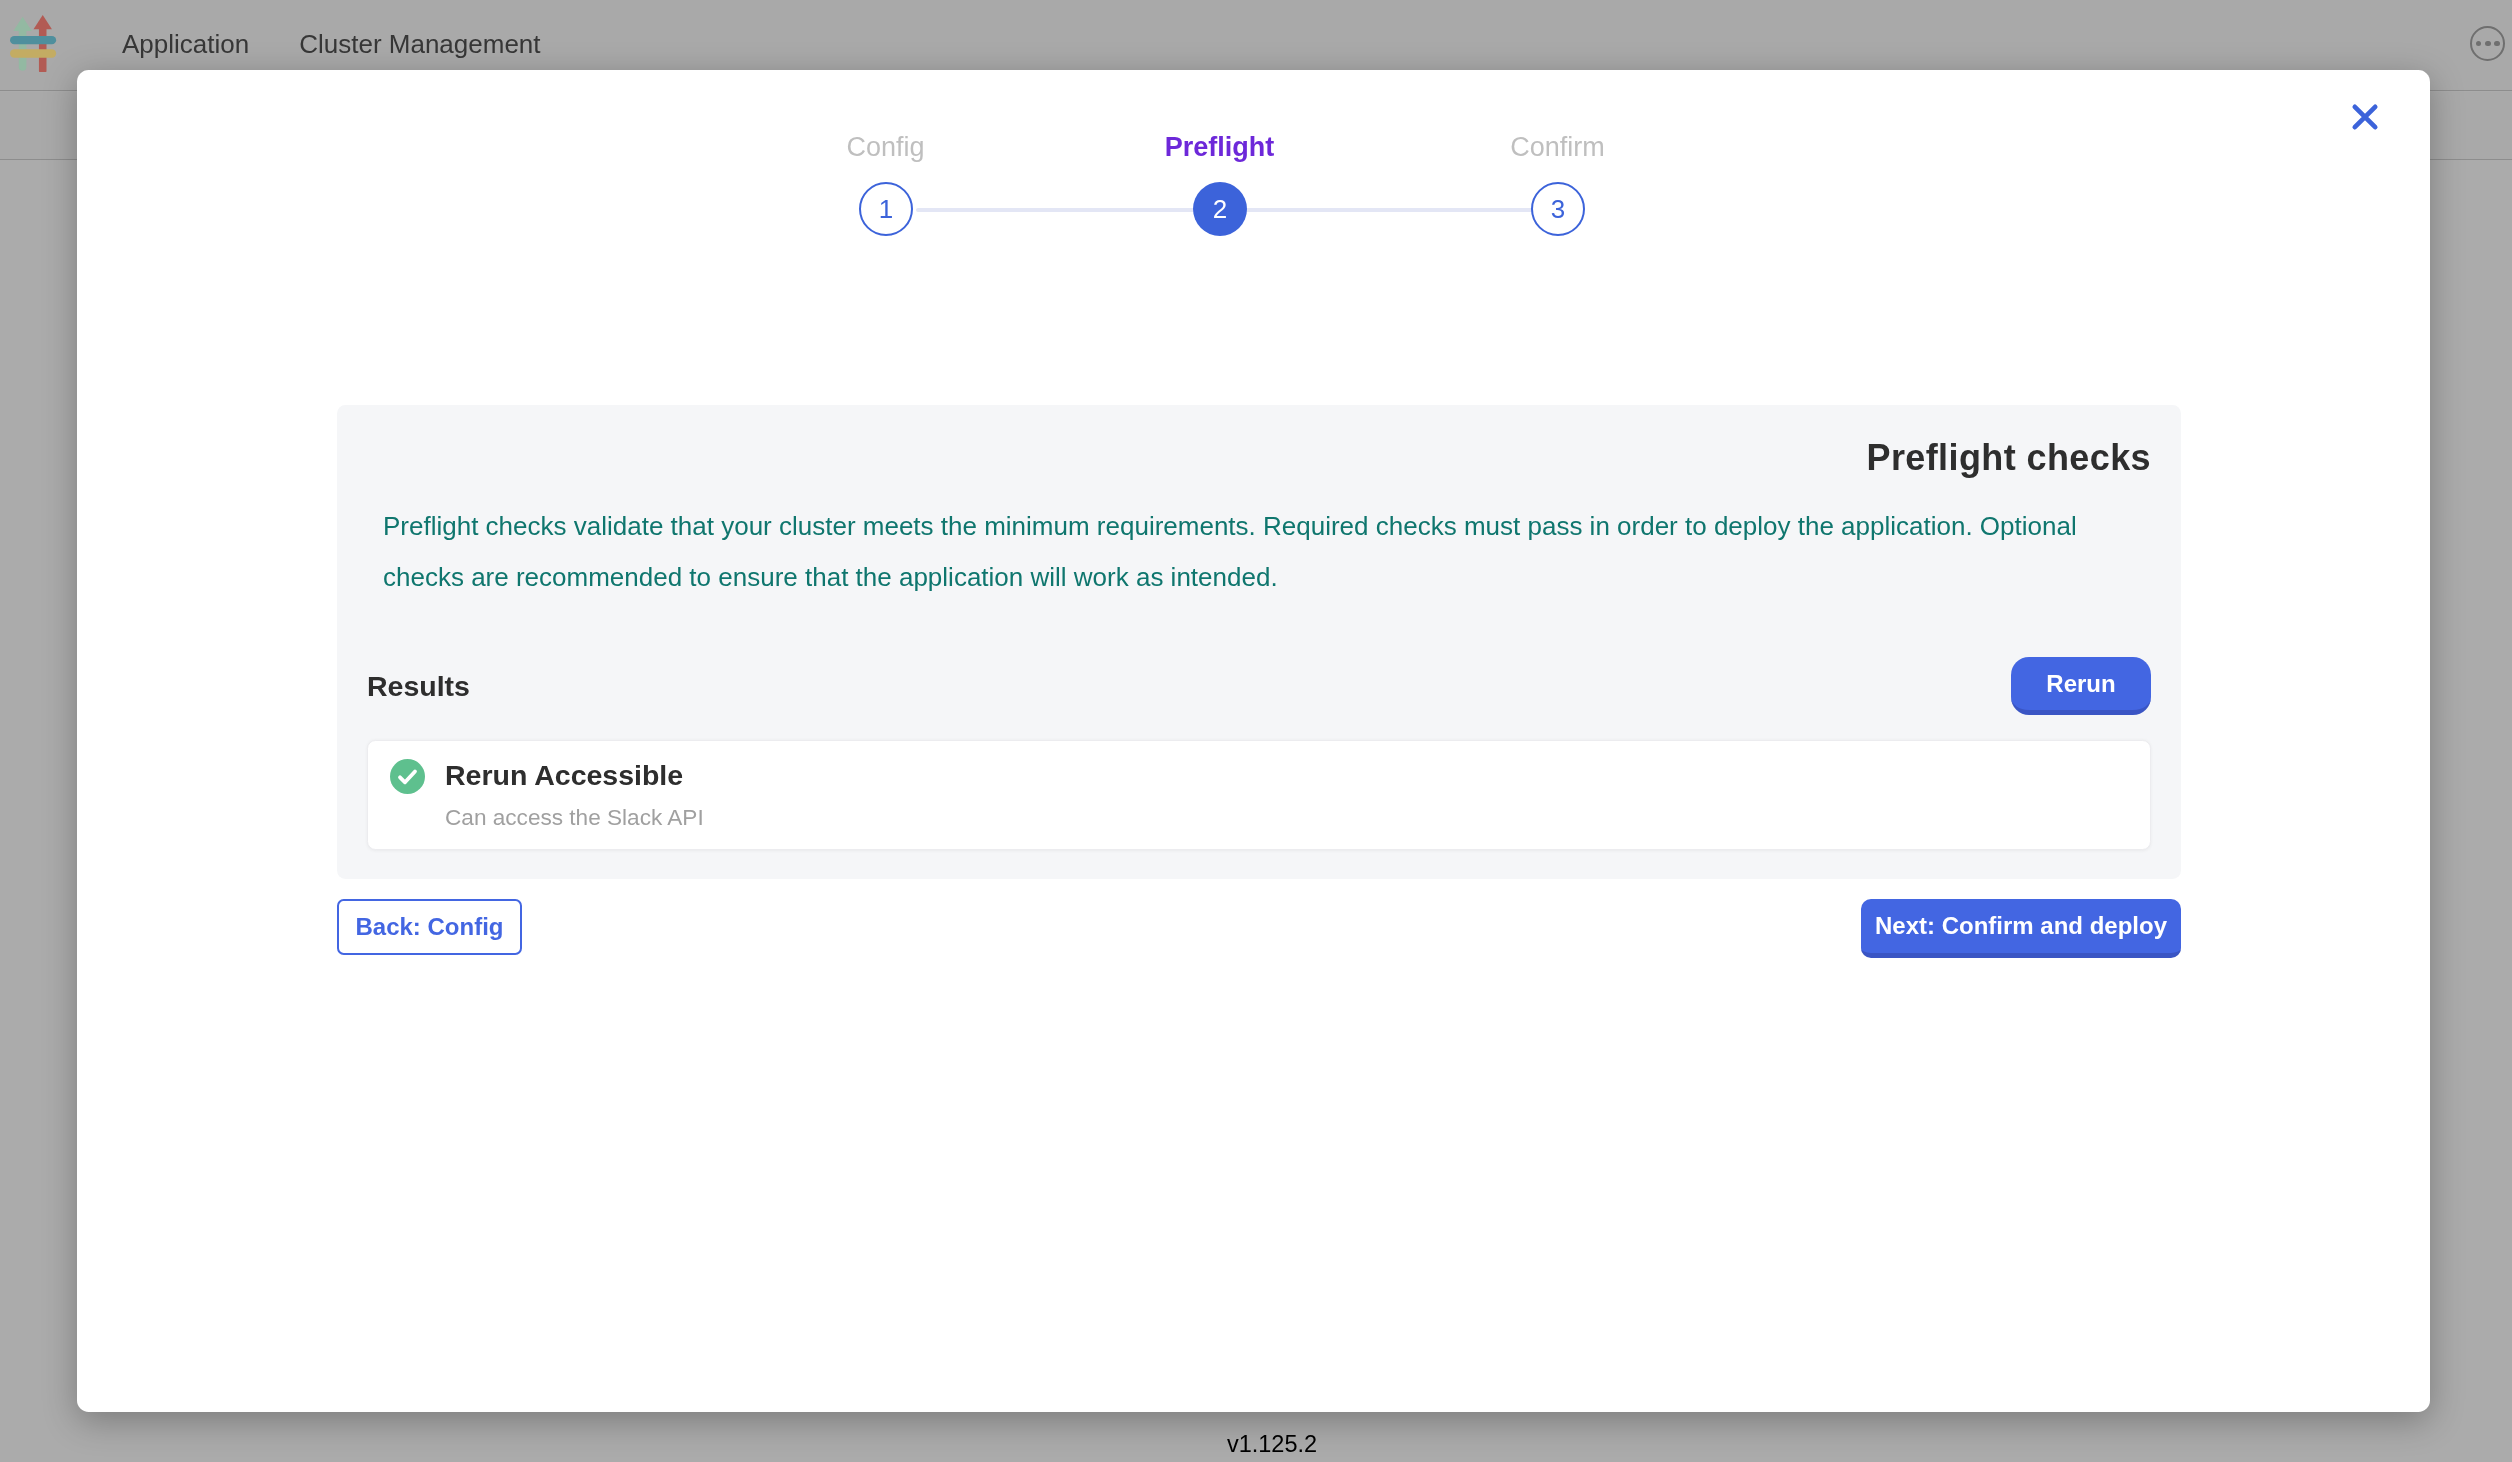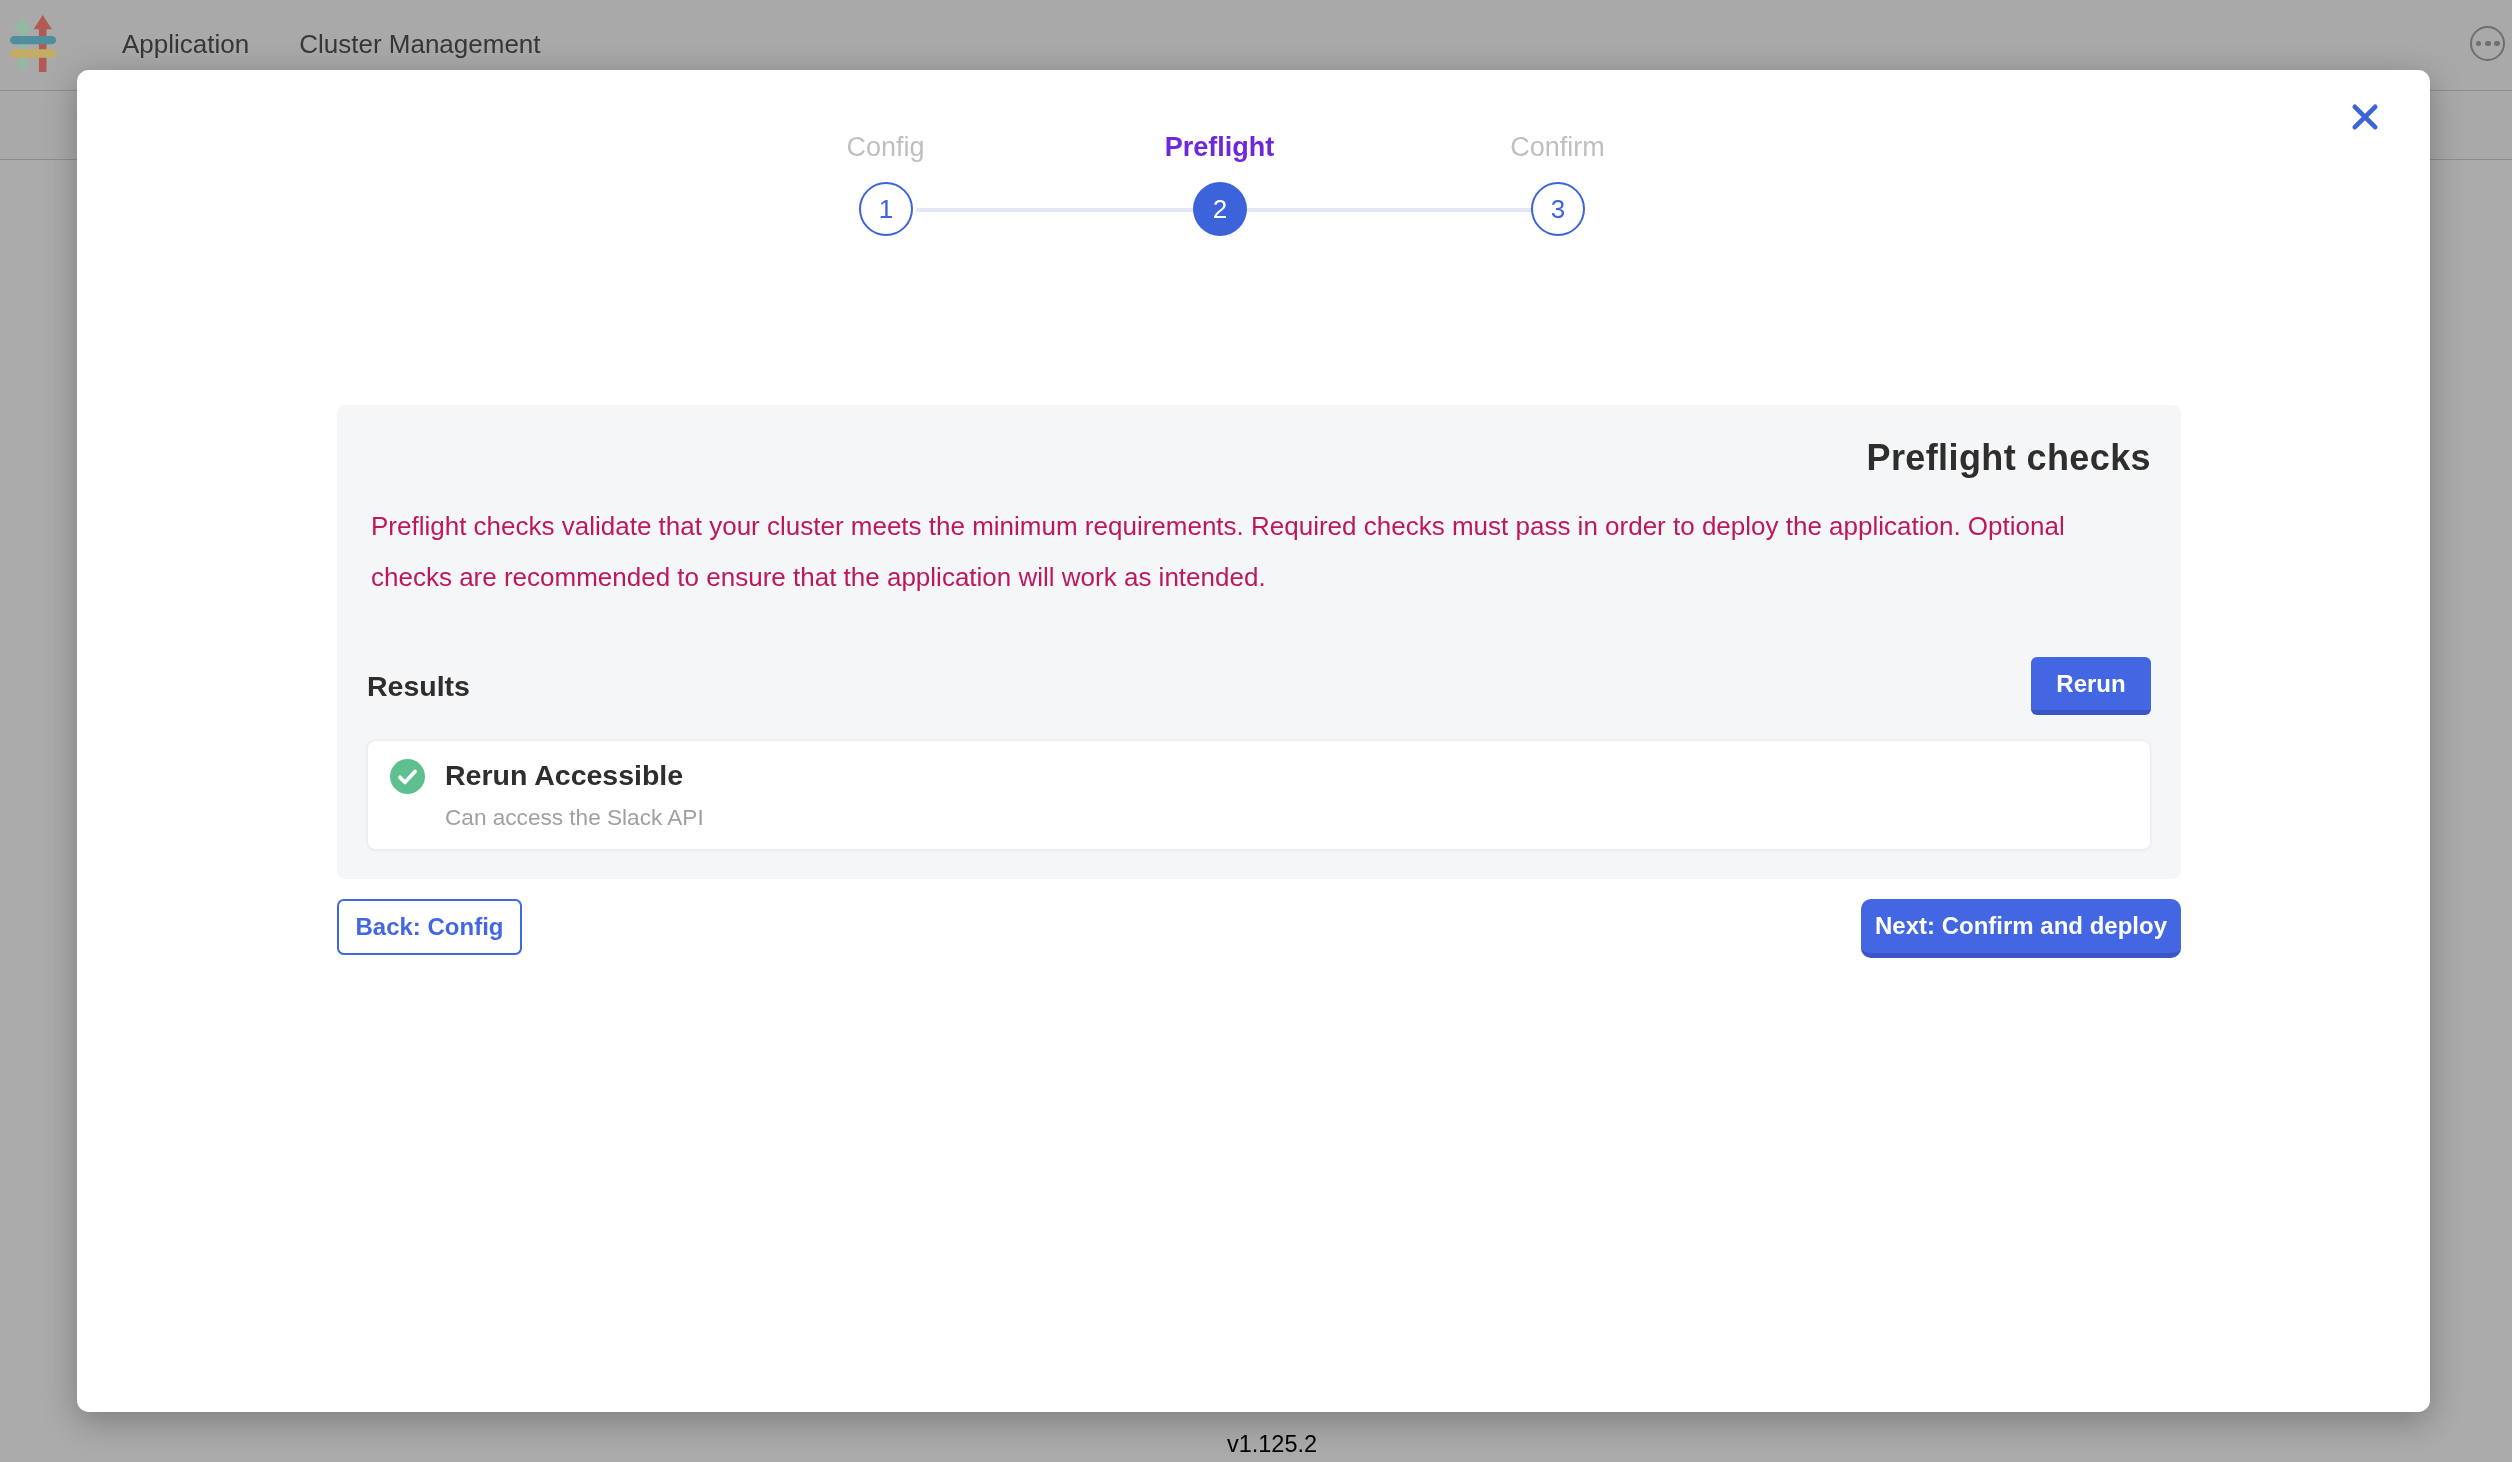--- a/index.html
+++ b/index.html
@@ -30,25 +30,25 @@
   .step-label{position:absolute;top:62px;width:335px;text-align:center;font-size:27px;color:#bfbfbf;}
   .step-label.active{color:#6d28d9;font-weight:600;}
   .step-circle{position:absolute;top:112px;width:54px;height:54px;border-radius:50%;box-sizing:border-box;display:flex;align-items:center;justify-content:center;font-size:26px;background:#fff;border:2.9px solid #3c63da;color:#3c63da;}
   .step-circle.active{background:#3c63da;border:none;color:#ffffff;font-weight:500;}
   .sl-0{left:641px;} .sl-1{left:975px;} .sl-2{left:1313px;}
   .sc-0{left:782px;} .sc-1{left:1116px;} .sc-2{left:1454px;}
 
   
   .panel{position:absolute;left:260px;top:335px;width:1844px;box-sizing:border-box;background:#f5f6f8;border-radius:8.4px;padding:32px 30px 28.5px 30px;}
   .panel-title{margin:0 0 22px 0;font-size:36px;font-weight:700;color:#2e2e2e;letter-spacing:0.4px;text-align:right;}
-  .panel-desc{margin:4px;font-size:26px;line-height:51px;color:#be185d;max-width:1761px;}
+  .panel-desc{margin:16px;font-size:26px;line-height:51px;color:#0f766e;max-width:1761px;}
   .results-row{margin-top:54px;display:flex;justify-content:space-between;align-items:center;height:58px;}
   .results-label{font-size:28.5px;font-weight:700;color:#2e2e2e;}
   .btn{font-family:inherit;cursor:pointer;box-sizing:border-box;}
-  .btn-rerun{width:120px;height:58px;background:#4366e2;border:none;border-bottom:5px solid #3a55c4;border-radius:6px;color:#fff;font-size:24px;font-weight:700;}
+  .btn-rerun{width:140px;height:58px;background:#4366e2;border:none;border-bottom:5px solid #3a55c4;border-radius:18px;color:#fff;font-size:24px;font-weight:700;}
   .check-card{margin-top:25px;background:#ffffff;border:0.8px solid #ececef;border-radius:8.4px;box-shadow:0 0.8px 3.4px rgba(0,0,0,0.05);padding:18.4px 22px;display:flex;align-items:flex-start;}
   .check-text{margin-left:20px;}
   .check-name{font-size:28.5px;font-weight:700;color:#2e2e2e;}
   .check-detail{margin-top:12.6px;font-size:22.6px;color:#a0a0a0;}
 
   
   .actions{position:absolute;left:260px;top:829px;width:1844px;display:flex;justify-content:space-between;align-items:flex-start;}
   .btn-back{width:185px;height:56px;background:#ffffff;border:2.5px solid #4366e2;border-radius:6.7px;color:#4366e2;font-size:24px;font-weight:700;}
   .btn-next{width:320px;height:59px;background:#4366e2;border:none;border-bottom:5px solid #3a55c4;border-radius:10px;color:#ffffff;font-size:24px;font-weight:700;}
 </style>

